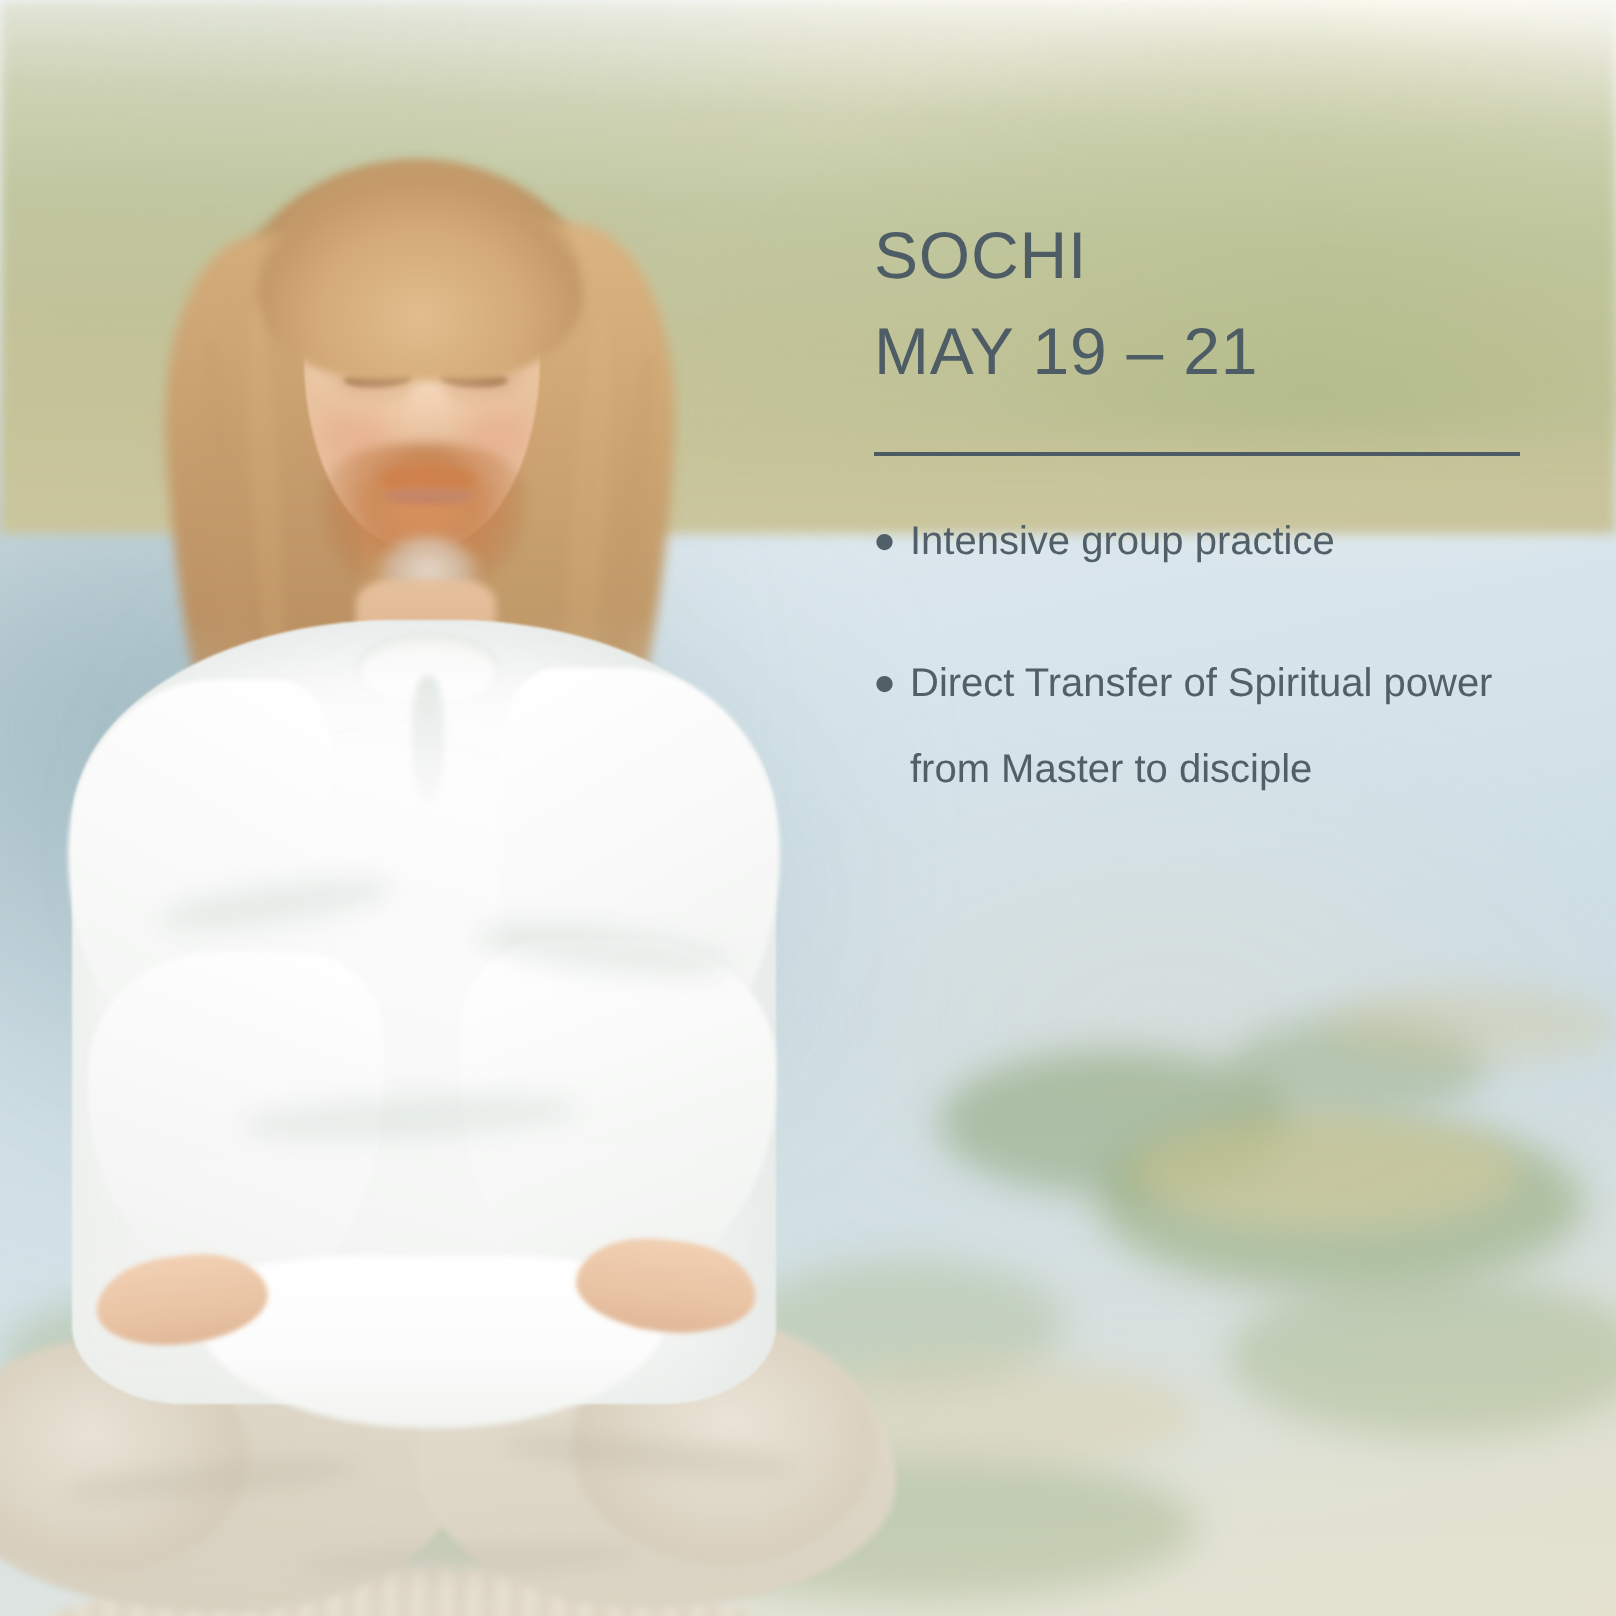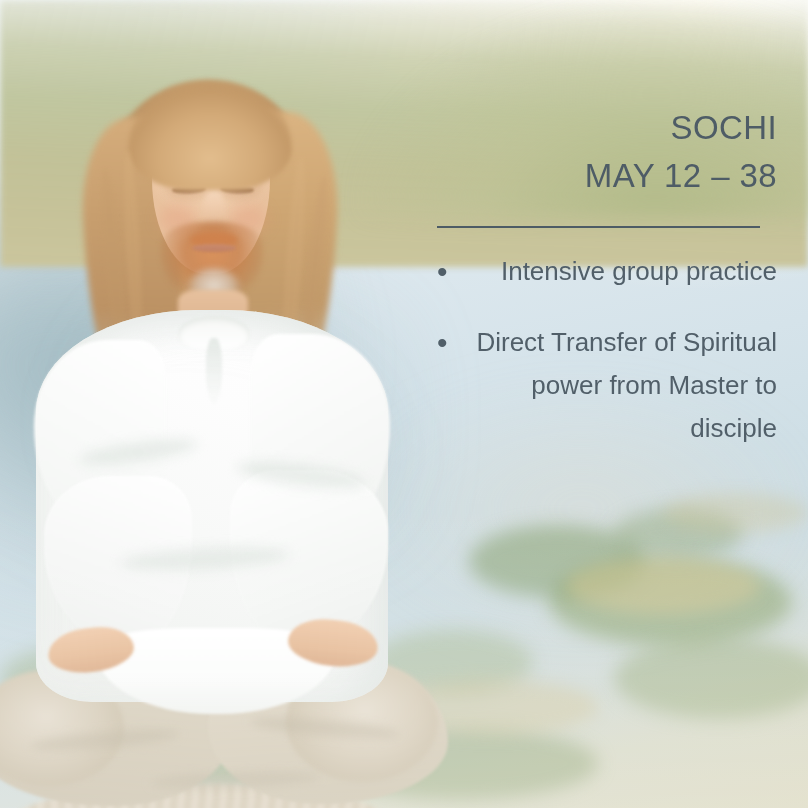--- a/index.html
+++ b/index.html
@@ -8,21 +8,20 @@
   body {
     font-family:"Liberation Sans","DejaVu Sans",sans-serif;
     background:#e8eef2;
   }
 
   #poster {
     position:relative;
     width:808px; height:808px;
     overflow:hidden;
     background:#e3ebf0;
-    text-align:right;
   }
 
   
   .bg-layer { position:absolute; inset:0; }
 
   
   .bg-sky {
     background:
       radial-gradient(ellipse 62% 46% at 86% 2%,  rgba(255,253,246,0.98) 0%, rgba(255,252,244,0.55) 42%, rgba(255,255,255,0) 74%),
       radial-gradient(ellipse 54% 40% at 52% 6%,  rgba(255,255,255,0.92) 0%, rgba(255,255,255,0) 70%),
@@ -352,21 +351,21 @@
     font-weight:700;
     letter-spacing:.2px;
     line-height:44px;
     color:#56636c;
     margin-bottom:26px;
   }
   ul.bullets { list-style:none; }
   ul.bullets > li {
     position:relative;
     padding-left:18px;
-    font-size:26px;
+    font-size:20px;
     font-weight:400;
     line-height:43px;
     color:#515f69;
     margin-bottom:28px;
   }
   ul.bullets > li:last-child { margin-bottom:14px; }
   ul.bullets > li::before {
     content:"•";
     position:absolute;
     left:0; top:0;
@@ -455,21 +454,21 @@
     <div class="hand hand-l"></div>
     <div class="hand hand-r"></div>
   </div>
 
   <div class="photo-fade"></div>
 
   <div id="copy">
 
     <div class="event-city">SOCHI</div>
 
-    <div class="event-dates">MAY 12 – 38</div>
+    <div class="event-dates">MAY 19 – 21</div>
 
     <div class="rule"></div>
 
 
     <ul class="bullets">
       <li>Intensive group practice</li>
       <li>Direct Transfer of Spiritual power from Master to disciple</li>
     </ul>
 
   </div>

